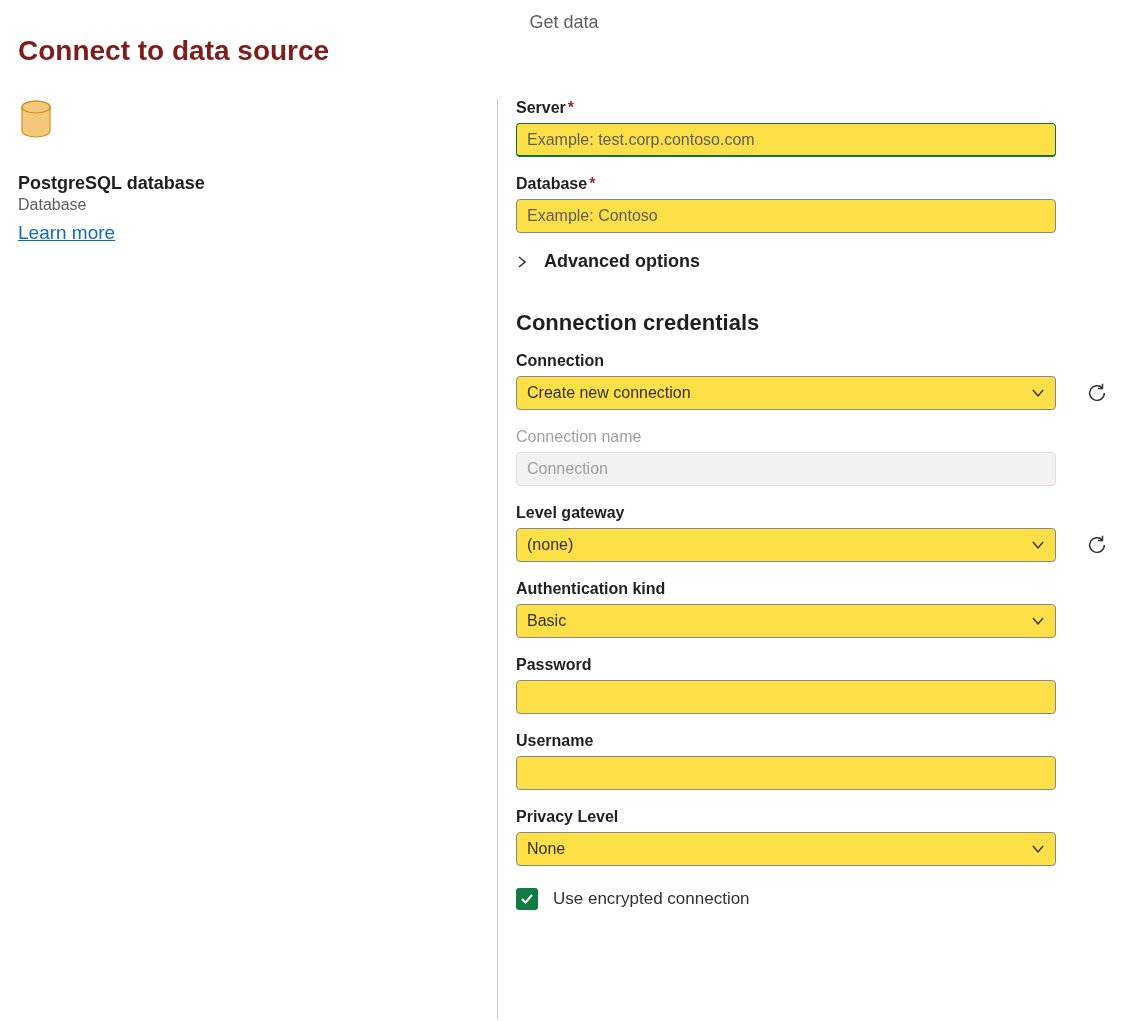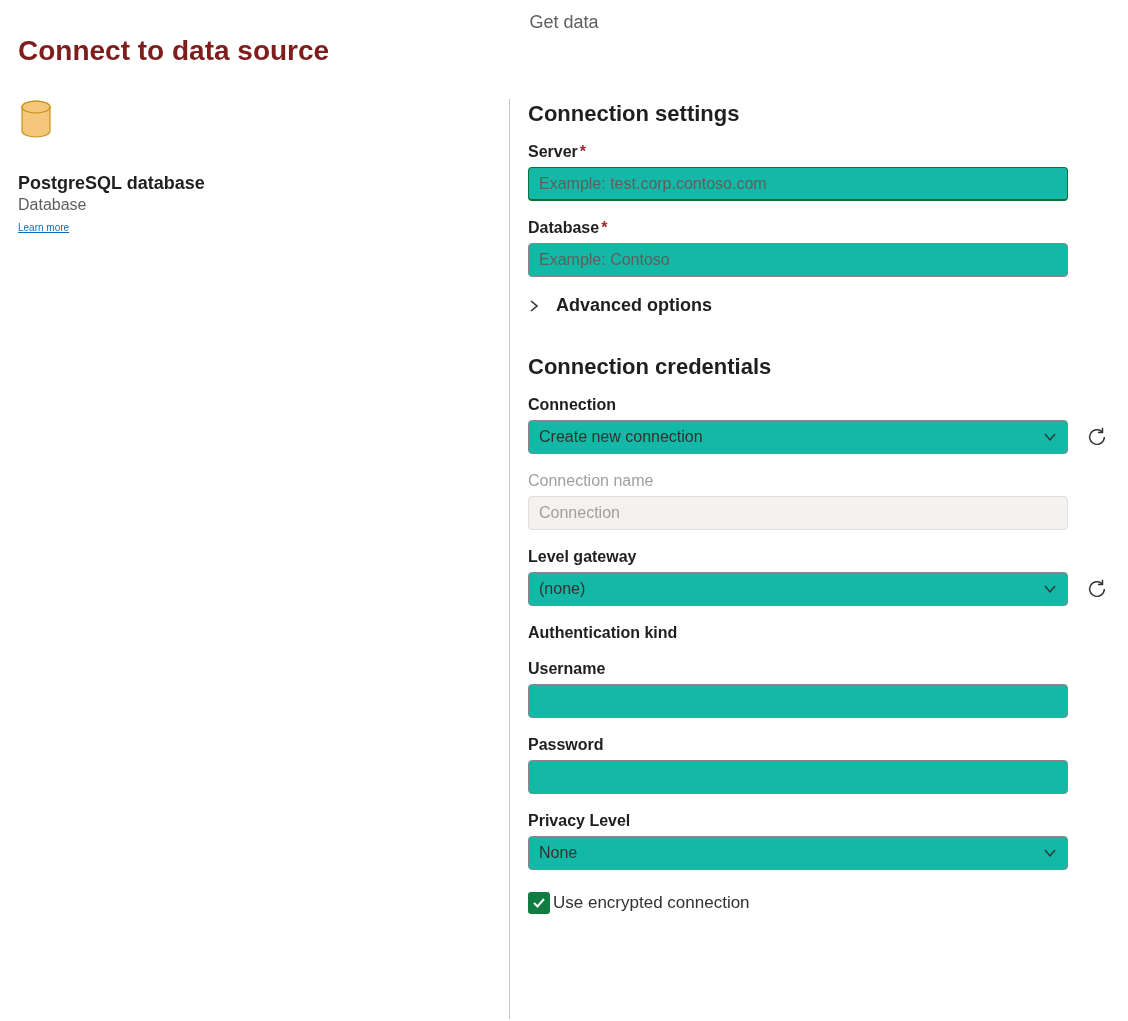--- a/index.html
+++ b/index.html
@@ -61,21 +61,21 @@
     color: #201f1e;
   }
   .connector-subtitle {
     font-size: 16px;
     color: #605e5c;
     margin-top: 2px;
   }
   .learn-more {
     display: inline-block;
     margin-top: 8px;
-    font-size: 10px;
+    font-size: 19px;
     color: #0f6cbd;
     text-decoration: underline;
   }
   .section-title {
     font-size: 22px;
     font-weight: 600;
     color: #201f1e;
     margin-bottom: 16px;
   }
   .section-title.first {
@@ -103,21 +103,21 @@
     margin-left: 2px;
   }
   .text-input, .select-box, .readonly-box {
     width: 540px;
     height: 34px;
     border: 1px solid #8a8886;
     border-radius: 4px;
     padding: 0 10px;
     font-size: 16px;
     color: #323130;
-    background: #14b8a6;
+    background: #fde047;
     outline: none;
   }
   .text-input::placeholder {
     color: #605e5c;
   }
   .text-input.focused {
     border-color: #0f703b;
     border-bottom: 2px solid #0f703b;
   }
   .readonly-box {
@@ -136,21 +136,21 @@
   .select-value {
     font-size: 16px;
     color: #323130;
   }
   .chevron {
     width: 14px;
     height: 14px;
   }
   .field-row {
     display: flex;
-    gap: 16px;
+    gap: 28px;
   }
   .refresh-btn {
     background: none;
     border: none;
     cursor: pointer;
     padding: 2px;
     display: flex;
     align-items: center;
   }
   .refresh-icon {
@@ -168,21 +168,21 @@
     margin-top: 10px;
     margin-bottom: 4px;
   }
   .adv-chevron {
     width: 12px;
     height: 12px;
   }
   .checkbox-row {
     display: flex;
     align-items: center;
-    gap: 3px;
+    gap: 15px;
     margin-top: 22px;
   }
   .checkbox {
     width: 22px;
     height: 22px;
     background: #107c41;
     border-radius: 3px;
     display: flex;
     align-items: center;
     justify-content: center;
@@ -219,21 +219,20 @@
         <div class="connector-subtitle">Database</div>
         <a href="#" class="learn-more">Learn more</a>
       </div>
     </div>
   </div>
 
   <div class="divider"></div>
 
   <div class="right-col">
 
-    <h2 class="section-title first">Connection settings</h2>
 
     <div class="field">
       <label class="field-label">
         <span>Server</span><span class="req">*</span>
       </label>
       <input type="text" class="text-input focused" placeholder="Example: test.corp.contoso.com" style="">
     </div>
 
     <div class="field">
       <label class="field-label">
@@ -289,30 +288,36 @@
           <svg class="refresh-icon" viewBox="0 0 24 24">
             <path d="M20 12 a8 8 0 1 1 -2.3 -5.6" fill="none" stroke="#323130" stroke-width="1.6"></path>
             <path d="M18 2 v5 h-5" fill="none" stroke="#323130" stroke-width="1.6"></path>
           </svg>
         </button>
       </div>
     </div>
 
     <div class="field">
       <label class="field-label">Authentication kind</label>
+      <div class="select-box">
+        <span class="select-value">Basic</span>
+        <svg class="chevron" viewBox="0 0 14 14">
+          <path d="M2 4 L7 10 L12 4" fill="none" stroke="#323130" stroke-width="1.4"></path>
+        </svg>
+      </div>
+    </div>
+
+    <div class="field">
+      <label class="field-label">Password</label>
+      <input type="password" class="text-input" style="">
     </div>
 
     <div class="field">
       <label class="field-label">Username</label>
       <input type="text" class="text-input" style="">
-    </div>
-
-    <div class="field">
-      <label class="field-label">Password</label>
-      <input type="password" class="text-input" style="">
     </div>
 
     <div class="field">
       <label class="field-label">Privacy Level</label>
       <div class="select-box">
         <span class="select-value">None</span>
         <svg class="chevron" viewBox="0 0 14 14">
           <path d="M2 4 L7 10 L12 4" fill="none" stroke="#323130" stroke-width="1.4"></path>
         </svg>
       </div>

